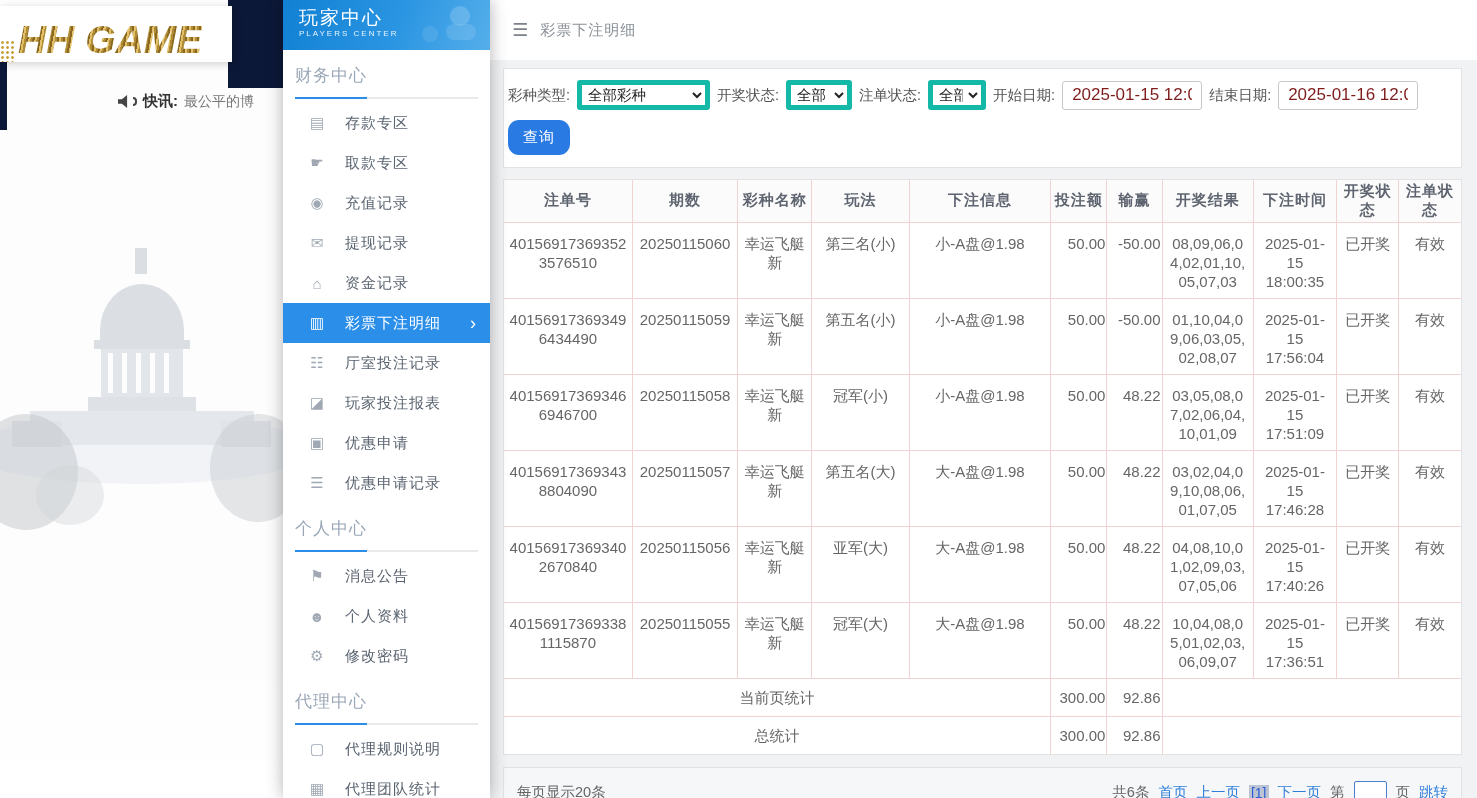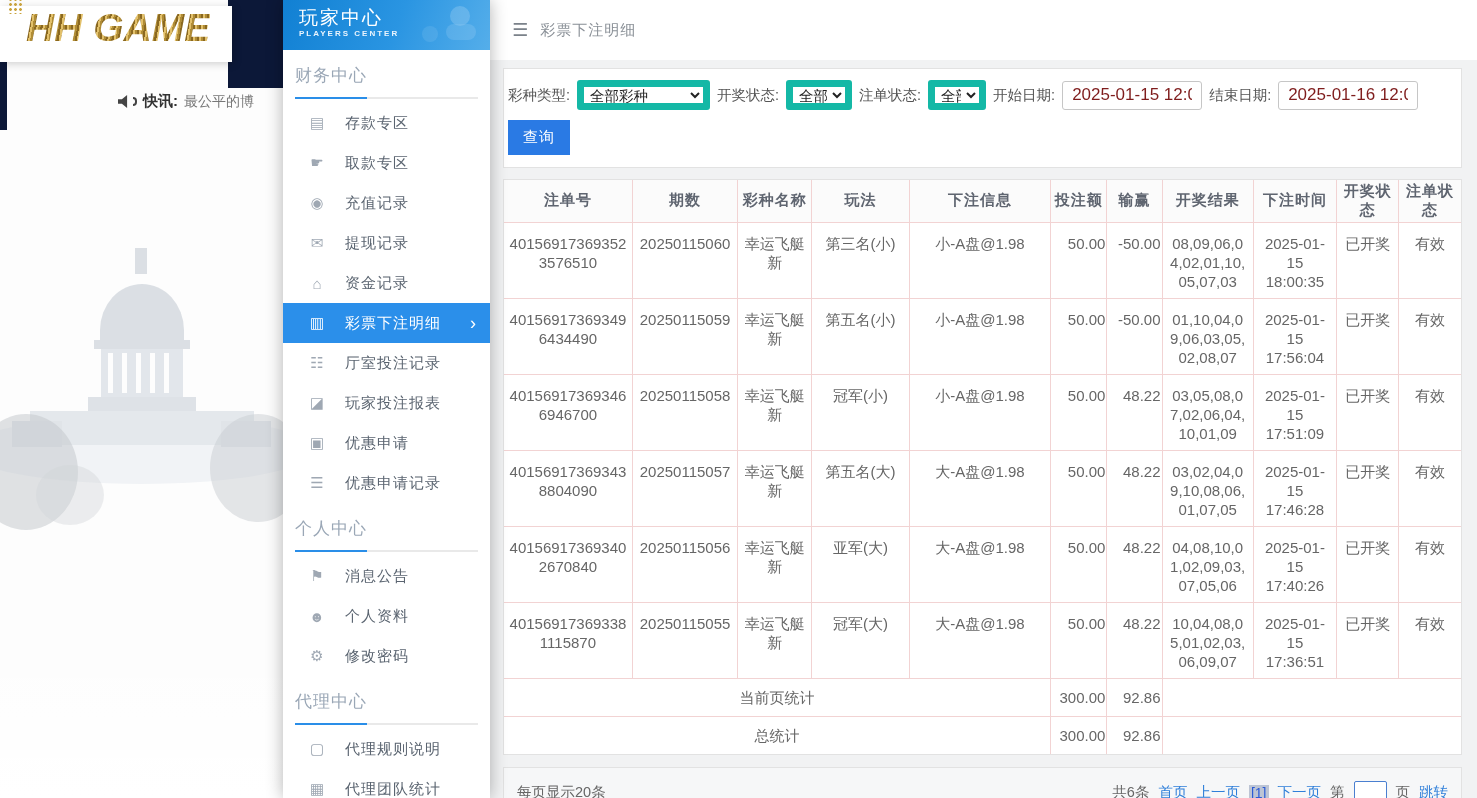--- a/index.html
+++ b/index.html
@@ -5,21 +5,21 @@
   * { margin:0; padding:0; box-sizing:border-box; }
   html,body { width:1477px; height:798px; overflow:hidden;
     font-family:"Liberation Sans","DejaVu Sans",sans-serif; background:#fff; }
   .stage { position:relative; width:1477px; height:798px; }
 
   
   .bg-left { position:absolute; left:0; top:0; width:283px; height:798px; background:#fdfdfd; overflow:hidden; }
   .navy-a { position:absolute; left:228px; top:0; width:55px; height:88px; background:#0c1838; }
   .navy-b { position:absolute; left:0; top:62px; width:7px; height:68px; background:#0c1838; }
   .logo-box { position:absolute; left:0; top:6px; width:232px; height:56px; background:#fff;
-    box-shadow:2px 2px 8px rgba(0,0,0,.18); display:flex; align-items:flex-start; padding-left:8px; }
+    box-shadow:2px 2px 8px rgba(0,0,0,.18); display:flex; align-items:flex-end; }
   .logo-dots { width:16px; height:22px; margin:-14px 2px 0 0;
     background-image:radial-gradient(#c9a33f 1.3px, transparent 1.5px); background-size:5px 5px; }
   .logo-text { font-style:italic; font-weight:bold; font-size:39px; letter-spacing:0;
     background:repeating-linear-gradient(100deg,#8a6820 0 2px,#e2c06a 2px 4px,#b08c36 4px 6px);
     -webkit-background-clip:text; background-clip:text; color:transparent; white-space:nowrap; }
   .ticker { position:absolute; left:118px; top:92px; width:165px; display:flex; align-items:center;
     gap:6px; white-space:nowrap; overflow:hidden; }
   .spk { width:13px; height:13px; background:#444; flex:0 0 auto;
     clip-path:polygon(0 33%,30% 33%,70% 0,70% 100%,30% 67%,0 67%); }
   .spk-arc { width:4px; height:9px; border:2px solid #444; border-left:none;
@@ -29,21 +29,21 @@
   .capitol { position:absolute; left:0; top:150px; opacity:.45; }
   .bg-fade { position:absolute; left:0; bottom:0; width:283px; height:160px;
     background:linear-gradient(to bottom, rgba(255,255,255,0), #fff); }
 
   
   .sidebar { position:absolute; left:283px; top:0; width:207px; height:798px; background:#fff;
     box-shadow:0 0 16px rgba(0,0,0,.30); z-index:5; overflow:hidden; }
   .side-header { position:relative; height:50px; overflow:hidden;
     background:linear-gradient(110deg,#1180d3 0%,#2a95e2 55%,#55aeea 100%); padding:7px 0 0 16px; }
   .side-title { color:#fff; font-size:19px; letter-spacing:2px; line-height:22px; }
-  .side-sub { color:#eaf4fd; font-size:8px; letter-spacing:2px;font-weight:bold; }
+  .side-sub { color:#eaf4fd; font-size:8px; letter-spacing:2px; }
   .pad-deco { position:absolute; right:10px; top:4px; width:64px; height:44px; opacity:.35; }
   .sec-title { font-size:17px; color:#9aa7b6; padding:14px 16px 0 12px; letter-spacing:1px; }
   .sec-divider { margin:10px 12px 4px 12px; height:2px; background:#e9e9e9; position:relative; }
   .sec-divider span { position:absolute; left:0; top:0; width:72px; height:2px; background:#2a8ee8; display:block; }
   .menu-item { height:40px; display:flex; align-items:center; padding-left:24px; cursor:pointer; position:relative; }
   .mi-icon { width:20px; font-size:15px; color:#9fa8b3; text-align:center; flex:0 0 auto; }
   .mi-label { font-size:15px; color:#5a6470; margin-left:18px; letter-spacing:1px; }
   .menu-item.active { background:#2b8fea; }
   .menu-item.active .mi-icon, .menu-item.active .mi-label { color:#fff; }
   .mi-chevron { position:absolute; right:14px; color:#fff; font-size:18px; line-height:1; }
@@ -52,26 +52,26 @@
   .main { position:absolute; left:490px; top:0; right:0; bottom:0; background:#f1f2f3; }
   .topbar { height:60px; background:#fff; display:flex; align-items:center; padding-left:22px; gap:12px; }
   .burger { font-size:18px; color:#7b828a; }
   .page-title { font-size:15px; color:#8a9097; letter-spacing:1px; }
 
   .content { padding:8px 15px 0 13px; }
   .card { background:#fff; border:1px solid #e2e2e2; }
   .filter-card { padding:11px 12px 12px 4px; }
   .filter-row { display:flex; align-items:center; gap:7px; flex-wrap:nowrap; }
   .f-label { font-size:14.5px; color:#555; white-space:nowrap; }
-  select.f-select { height:30px; border:7px solid #14b8a6; border-radius:3px; background:#fff;
+  select.f-select { height:30px; border:5px solid #14b8a6; border-radius:3px; background:#fff;
     font-size:14.5px; color:#222; padding:0 2px; font-family:inherit; }
   input.f-date { height:29px; border:1px solid #c6c6c6; border-radius:3px; font-size:17px;
     color:#7f1d1d; padding:0 9px; width:140px; font-family:inherit; }
   .btn-row { margin-top:10px; }
-  .btn-query { background:#2a7ae4; color:#fff; border:none; border-radius:0; font-size:15px;
+  .btn-query { background:#2a7ae4; color:#fff; border:none; border-radius:11px; font-size:15px;
     padding:8px 15px; letter-spacing:1px; cursor:pointer; font-family:inherit; }
 
   .table-card { margin-top:11px; }
   table.bets { width:100%; border-collapse:collapse; table-layout:fixed; }
   .bets th { height:42px; font-size:15px; font-weight:bold; color:#5f6570; background:#fbfbfb;
     border:1px solid #f2d3d3; border-top:none; letter-spacing:1px; padding:0 2px; }
   .bets td { font-size:15px; color:#666; text-align:center; border:1px solid #f2d3d3;
     vertical-align:top; padding:11px 5px 6px 5px; line-height:19px; }
   .bets tbody tr.data-row td { height:76px; }
   .bets th:first-child, .bets td:first-child { border-left:none; }

